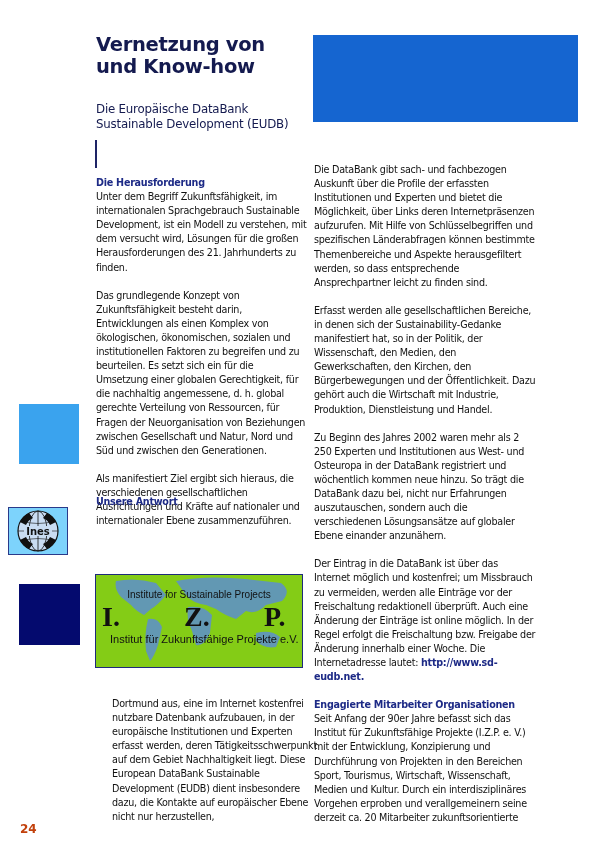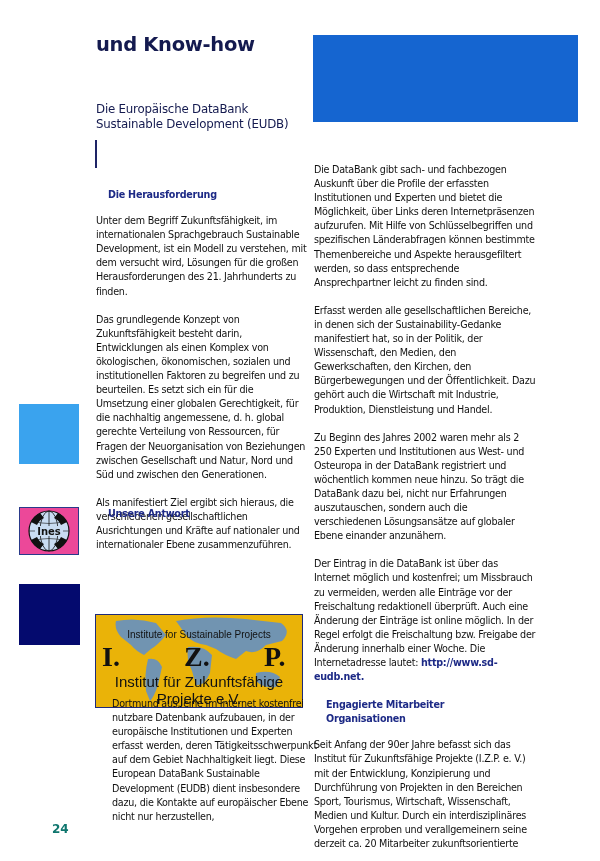--- a/index.html
+++ b/index.html
@@ -14,38 +14,39 @@
     font-size: 19.5px; line-height: 22px; letter-spacing: -0.3px;
   }
   .subtitle {
     left: 96px; top: 102px; width: 215px;
     font-weight: normal; color: #141a4f; font-size: 11.8px; line-height: 15px; letter-spacing: -0.2px;
   }
   .title-block { position: absolute; left: 313px; top: 35px; width: 265px; height: 87px; background: #1565d0; }
   .vline { position: absolute; left: 95px; top: 140px; width: 2px; height: 28px; background: #1e2466; }
   .col { position: absolute; font-size: 9.6px; line-height: 14.1px; letter-spacing: -0.25px; }
   .col p { margin: 0 0 14px 0; }
-  .col h3 { margin: 12px; font-size: 9.6px; font-weight: bold; color: #1d2a86; line-height: 14.1px; }
+  .col h3 { margin: 0; font-size: 9.6px; font-weight: bold; color: #1d2a86; line-height: 14.1px; }
   .link { font-weight: bold; color: #1d2a86; }
   .sq-light { position: absolute; left: 19px; top: 404px; width: 60px; height: 60px; background: #3aa3ee; }
   .sq-dark { position: absolute; left: 19px; top: 584px; width: 61px; height: 61px; background: #040a6e; }
-  .ines-box { position: absolute; left: 19px; top: 507px; width: 58px; height: 46px; border: 1.5px solid #2a3a8a; background: #ec4899; }
+  .ines-box { position: absolute; left: 8px; top: 507px; width: 58px; height: 46px; border: 1.5px solid #2a3a8a; background: #7dd3fc; }
   .izp-box {
     position: absolute; left: 95px; top: 574px; width: 206px; height: 92px;
-    border: 1.5px solid #1e2a7a; background: #eab308; overflow: hidden; margin-top: 40px;
+    border: 1.5px solid #1e2a7a; background: #84cc16; overflow: hidden;
   }
   .izp-line1 { position: absolute; left: 0; right: 0; top: 14px; text-align: center; font-family: "Liberation Sans", sans-serif; font-size: 10px; color: #111; }
   .izp-big { position: absolute; top: 26px; font-family: "Liberation Serif", serif; font-weight: bold; font-size: 28px; color: #111; }
-  .izp-line2 { position: absolute; left: 0; right: 0; top: 58px; text-align: center; font-family: "Liberation Sans", sans-serif; font-size: 15px; color: #111; }
-  .page-num { position: absolute; left: 20px; top: 822px; font-weight: bold; font-size: 12px; color: #0f766e; margin-left: 32px; }
+  .izp-line2 { position: absolute; left: 14px; right: 0; top: 58px; font-family: "Liberation Sans", sans-serif; font-size: 11px; color: #111; }
+  .page-num { position: absolute; left: 20px; top: 822px; font-weight: bold; font-size: 12px; color: #c2410c; }
 </style>
 </head>
 <body>
 
 <div class="abs title">
+  <div>Vernetzung von</div>
   <div>und Know-how</div>
 </div>
 <div class="abs subtitle">
   <div>Die Europäische DataBank</div>
   <div>Sustainable Development (EUDB)</div>
 </div>
 <div class="title-block"></div>
 <div class="vline"></div>
 
 <div class="sq-light"></div>

